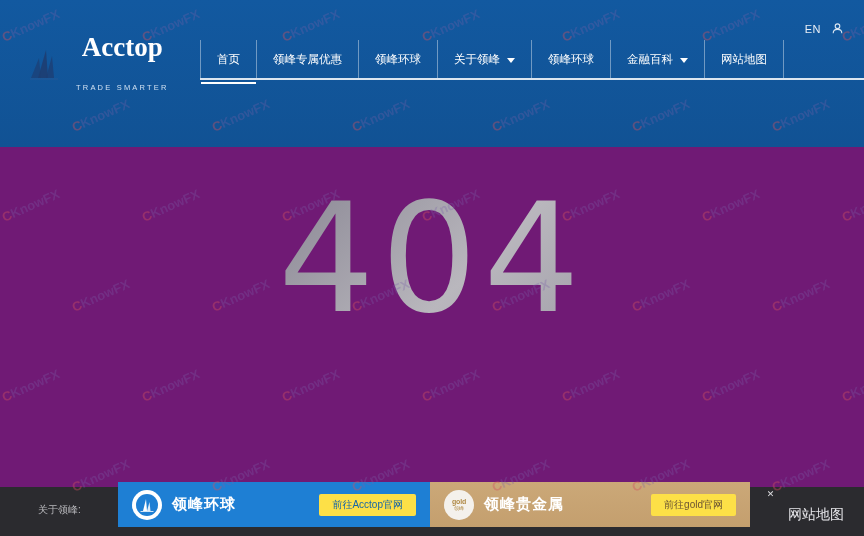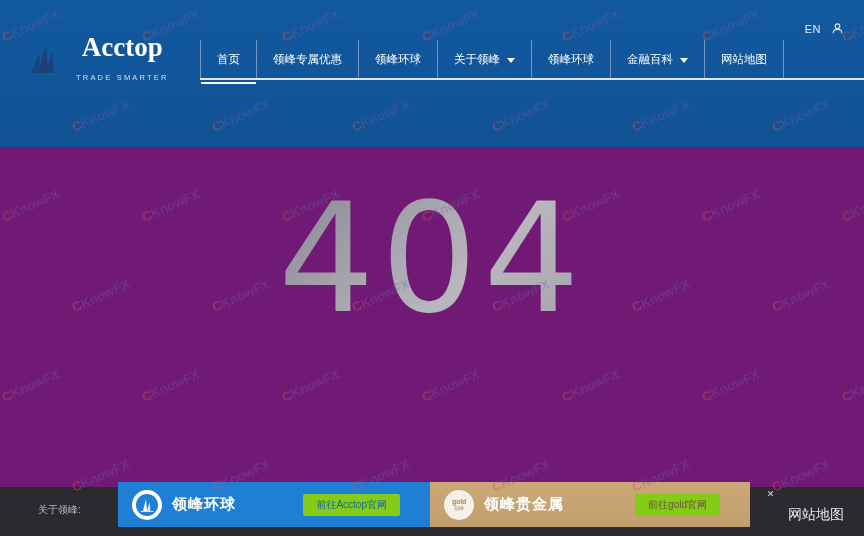--- a/index.html
+++ b/index.html
@@ -102,21 +102,21 @@
     font-family: "Liberation Serif", serif;
     font-size: 27px;
     font-weight: bold;
     line-height: 1;
     letter-spacing: 0px;
   }
   .logo-tagline {
     color: #cfe0f1;
     font-size: 7.5px;
     letter-spacing: 2.2px;
-    margin-top: 12px;
+    margin-top: 22px;
     font-family: "Liberation Sans", sans-serif;
   }
 
   
   .nav {
     position: absolute;
     left: 200px;
     top: 40px;
     display: flex;
     align-items: stretch;
@@ -296,26 +296,26 @@
   .banner-title {
     color: #ffffff;
     font-size: 15px;
     font-weight: bold;
     margin-left: 10px;
     letter-spacing: 1px;
     white-space: nowrap;
   }
   .banner-btn {
     position: absolute;
-    right: 30px;
+    right: 14px;
     top: 50%;
     transform: translateY(-50%);
     height: 22px;
     padding: 0 13px;
-    background: #84cc16;
+    background: #fde047;
     border: none;
     border-radius: 2px;
     font-size: 10px;
     color: #3a3a3a;
     cursor: pointer;
     white-space: nowrap;
     font-family: "Liberation Sans", sans-serif;
     display: flex;
     align-items: center;
   }

